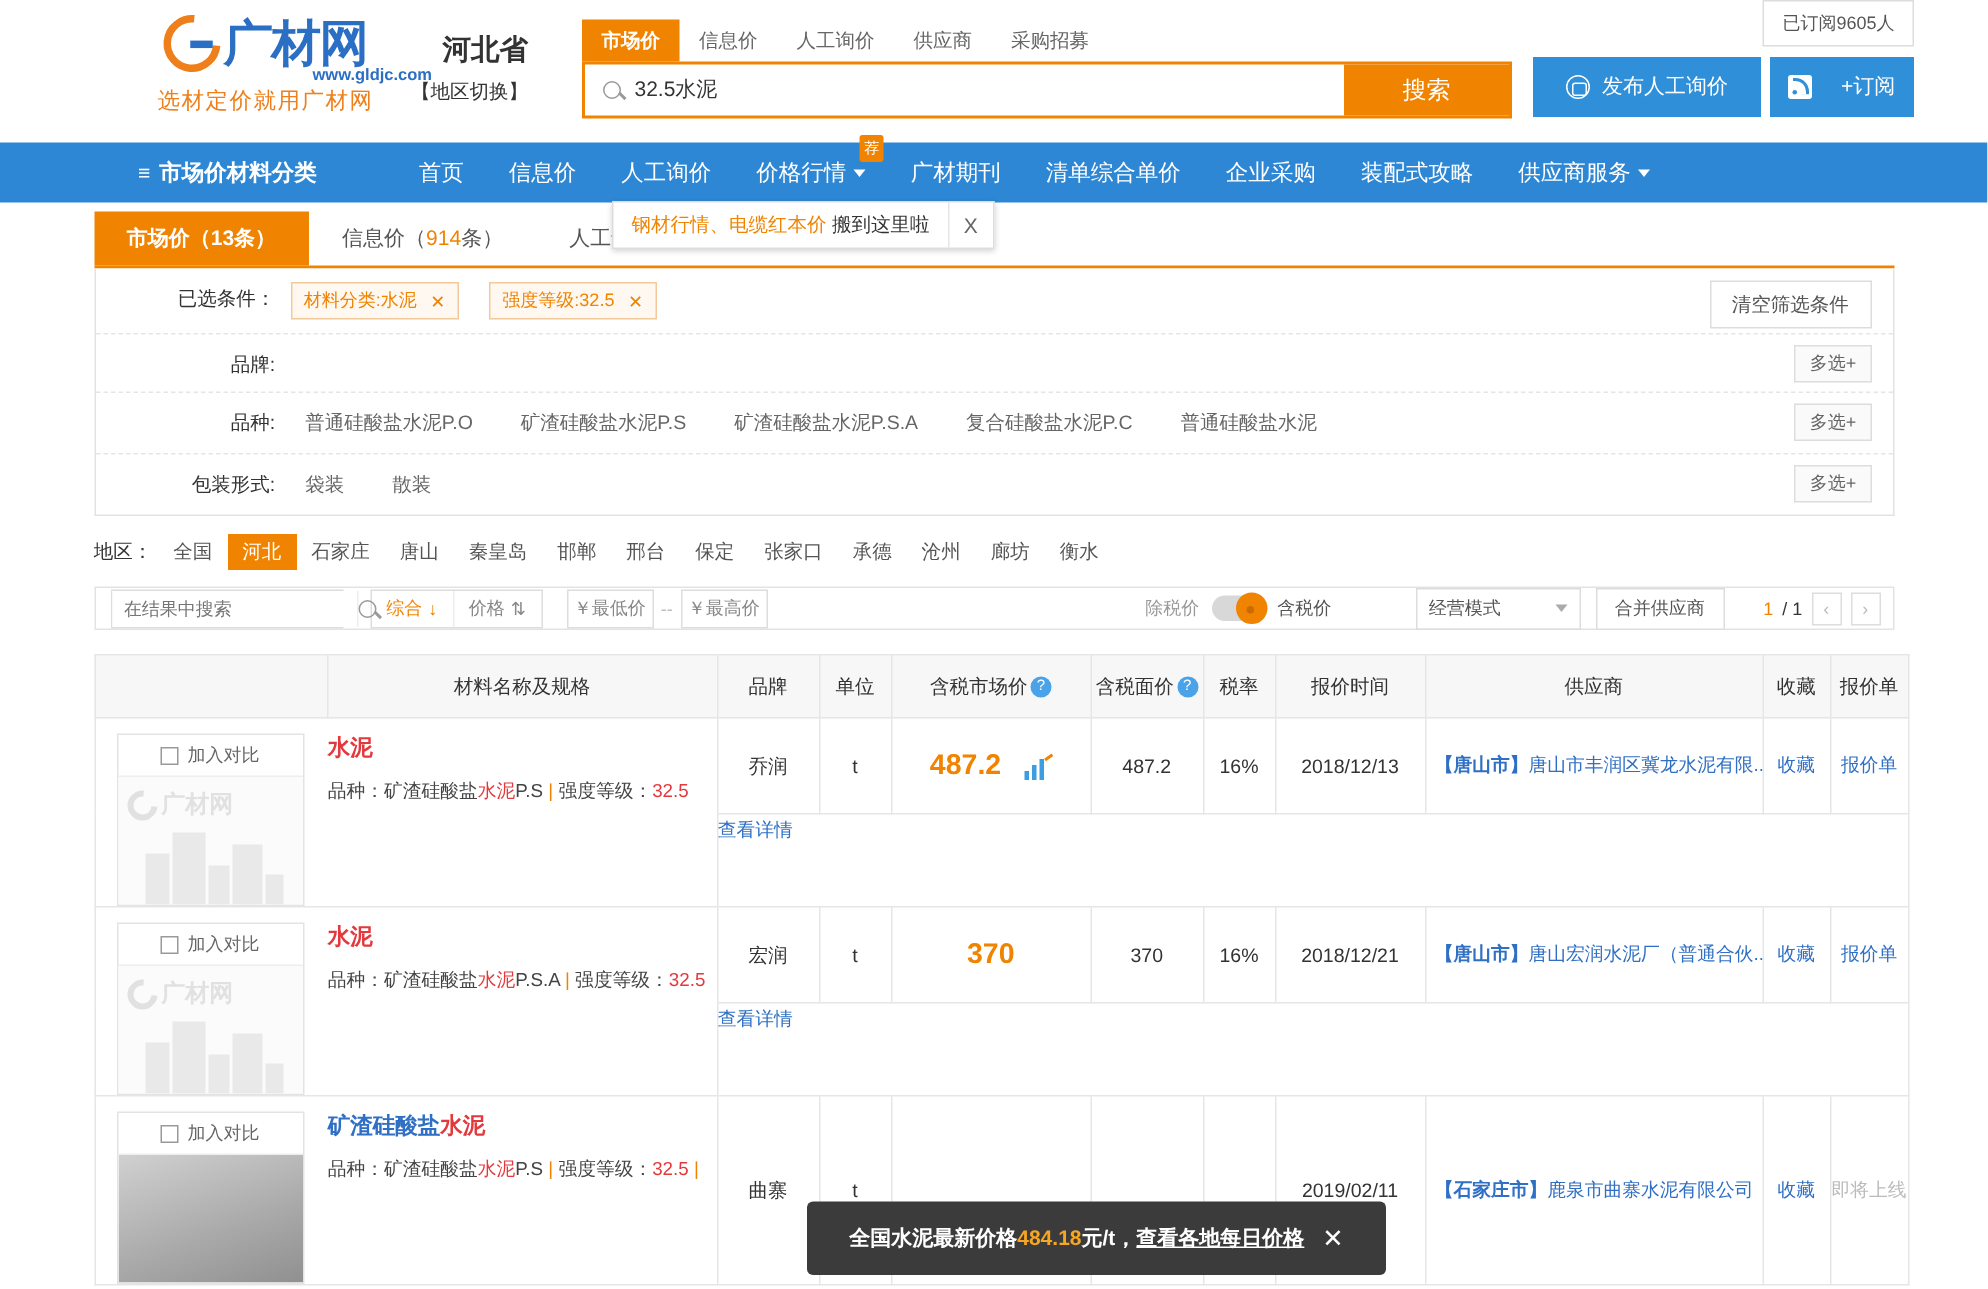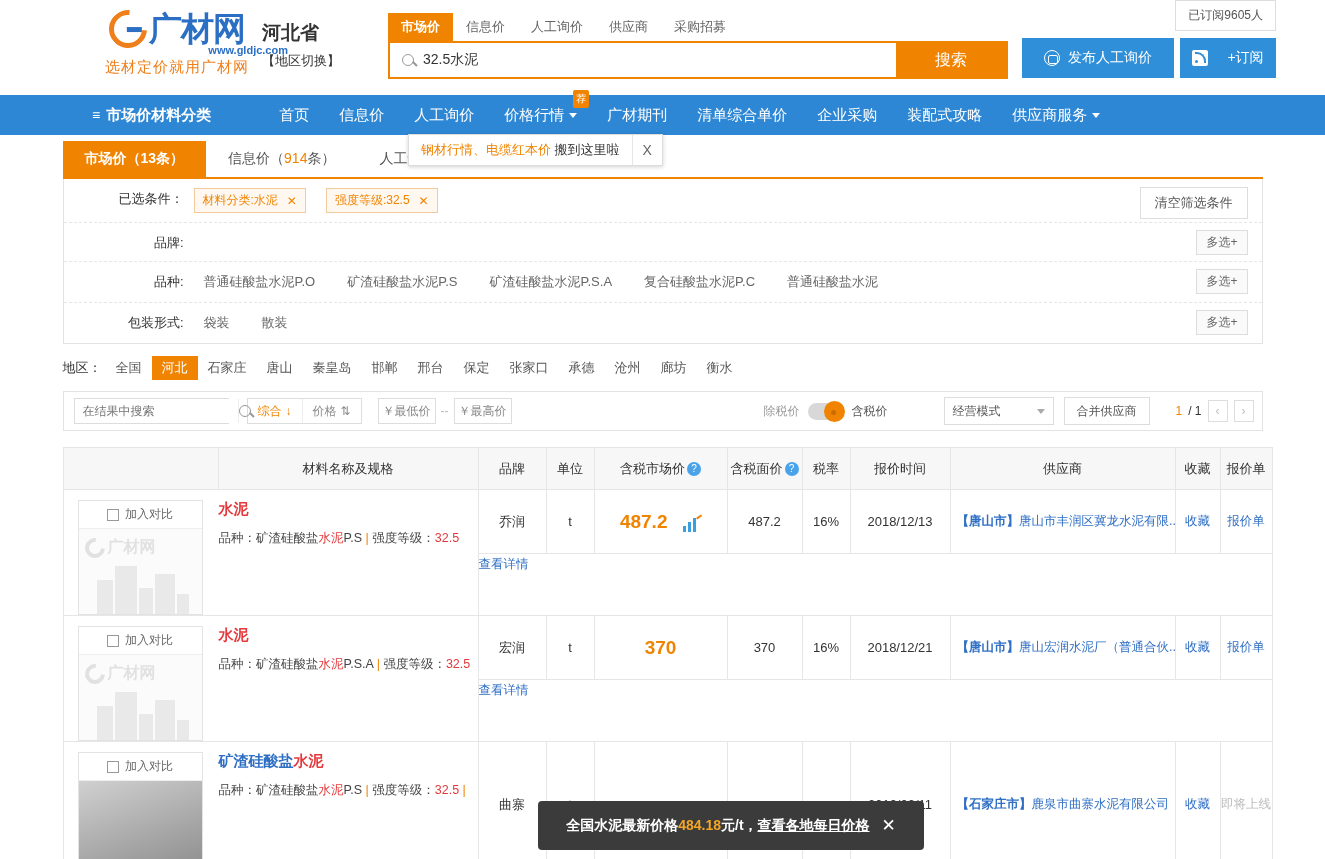--- a/index.html
+++ b/index.html
@@ -17,21 +17,21 @@
   .logo-g { width:38px; height:38px; border:5px solid #ef7f1a; border-radius:50%;
             border-right-color:transparent; transform:rotate(-40deg); position:relative; }
   .logo-g::after{ content:""; position:absolute; width:15px; height:5px; background:#2b6fc4;
             right:2px; top:16px; transform:rotate(40deg); }
   .logo-cn { font-size:33px; font-weight:bold; color:#2b6fc4; letter-spacing:-1px; margin-left:2px;
              font-family:"DejaVu Sans",sans-serif; }
   .logo-url { font-size:11px; color:#2b6fc4; font-weight:bold; text-align:right;
               margin:-6px 0 0 0; padding-right:4px; }
   .logo-slogan { font-size:15px; color:#ef7f1a; margin-top:2px; letter-spacing:1px; }
 
-  .region-block { position:absolute; left:262px; top:20px; width:90px; text-align:left; }
+  .region-block { position:absolute; left:262px; top:20px; width:90px; text-align:right; }
   .region-name { font-size:19px; font-weight:bold; color:#333; }
   .region-switch { font-size:13px; color:#333; margin-top:6px; }
 
   .search-block { position:absolute; left:388px; top:14px; }
   .search-tabs { display:flex; align-items:flex-end; height:27px; }
   .search-tab { padding:5px 13px; font-size:13px; color:#666; cursor:pointer; }
   .search-tab.active { background:#f08300; color:#fff; font-weight:bold; }
   .search-bar { display:flex; width:620px; height:38px; border:2px solid #f08300; background:#fff; }
   .search-input-wrap { flex:1; display:flex; align-items:center; padding-left:12px; }
   .mag { width:12px; height:12px; border:1.6px solid #999; border-radius:50%; position:relative; display:inline-block; }
@@ -104,21 +104,21 @@
   .clear-btn { position:absolute; right:14px; top:8px; border:1px solid #ddd; background:#fff;
                font-size:13px; color:#555; padding:6px 14px; cursor:pointer; }
 
   
   .region-row { display:flex; align-items:center; padding:12px 0 11px 0; font-size:13px; gap:0; }
   .region-row .lbl { color:#333; margin-right:4px; }
   .region-item { color:#555; padding:3px 10px; cursor:pointer; }
   .region-item.active { background:#f08300; color:#fff; }
 
   
-  .toolbar { border:1px solid #e3e3e3; background:#fff; height:40px; display:flex;
+  .toolbar { border:1px solid #e3e3e3; background:#fff; height:29px; display:flex;
              align-items:center; padding:0 10px; position:relative; }
   .res-search { display:flex; border:1px solid #ddd; height:26px; width:155px; }
   .res-search input { border:0; outline:0; flex:1; padding-left:8px; font-size:12px;
                       font-family:"Liberation Sans",sans-serif; }
   .res-search .sbtn { width:32px; border-left:1px solid #eee; display:flex; align-items:center;
                       justify-content:center; cursor:pointer; }
   .sortgrp { display:flex; border:1px solid #ddd; height:26px; margin-left:18px; }
   .sortgrp div { padding:0 10px; display:flex; align-items:center; gap:4px; font-size:12px;
                  color:#888; cursor:pointer; }
   .sortgrp .sel { color:#f08300; }

